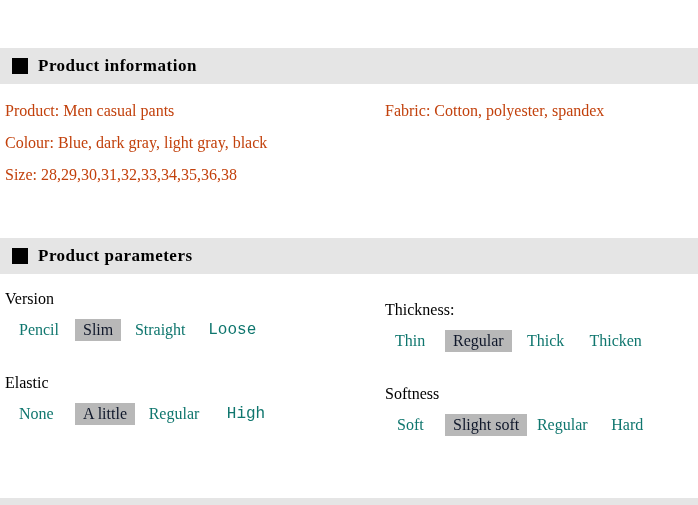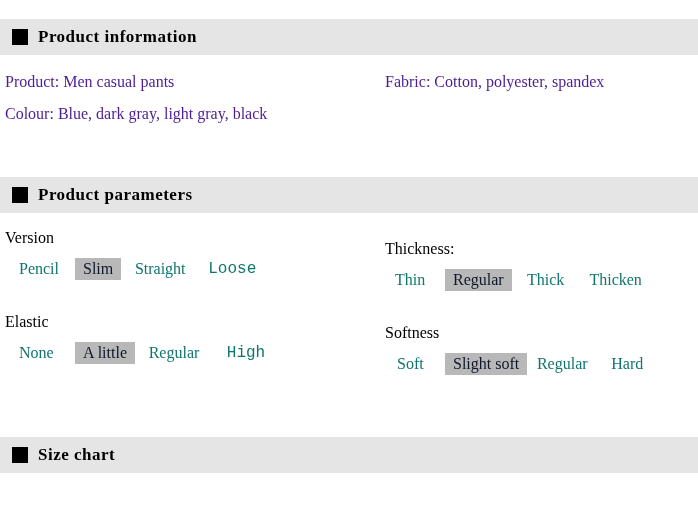--- a/index.html
+++ b/index.html
@@ -16,21 +16,21 @@
     }
     .section-header {
       background: #e5e5e5;
       padding: 8px 12px;
       display: flex;
       align-items: center;
       gap: 10px;
       margin-top: 30px;
     }
     .section-header:first-child {
-      margin-top: 19px;
+      margin-top: 48px;
     }
     .black-square {
       width: 16px;
       height: 16px;
       background: #000;
       flex-shrink: 0;
     }
     .section-title {
       font-weight: bold;
       font-size: 17px;
@@ -44,21 +44,21 @@
       margin-bottom: 14px;
     }
     .info-left {
       width: 380px;
     }
     .info-right {
       flex: 1;
     }
     .info-text {
       font-size: 16px;
-      color: #4c1d95;
+      color: #c2410c;
     }
     .params-section {
       padding: 16px 4px 10px 5px;
     }
     .param-row {
       display: flex;
       margin-bottom: 22px;
     }
     .param-group {
       display: flex;
@@ -127,20 +127,28 @@
     </div>
   </div>
   <div class="info-row">
     <div class="info-left" style="width:100%;">
       <span class="info-text">
         <span>Colour:</span>
         <span>Blue, dark gray, light gray, black</span>
       </span>
     </div>
   </div>
+  <div class="info-row">
+    <div class="info-left" style="width:100%;">
+      <span class="info-text">
+        <span>Size:</span>
+        <span>28,29,30,31,32,33,34,35,36,38</span>
+      </span>
+    </div>
+  </div>
 </div>
 
 <div class="section-header">
   <div class="black-square"></div>
   <div class="section-title">Product parameters</div>
 </div>
 
 <div class="params-section">
   <div class="param-row">
     <div class="param-group param-group-left">

